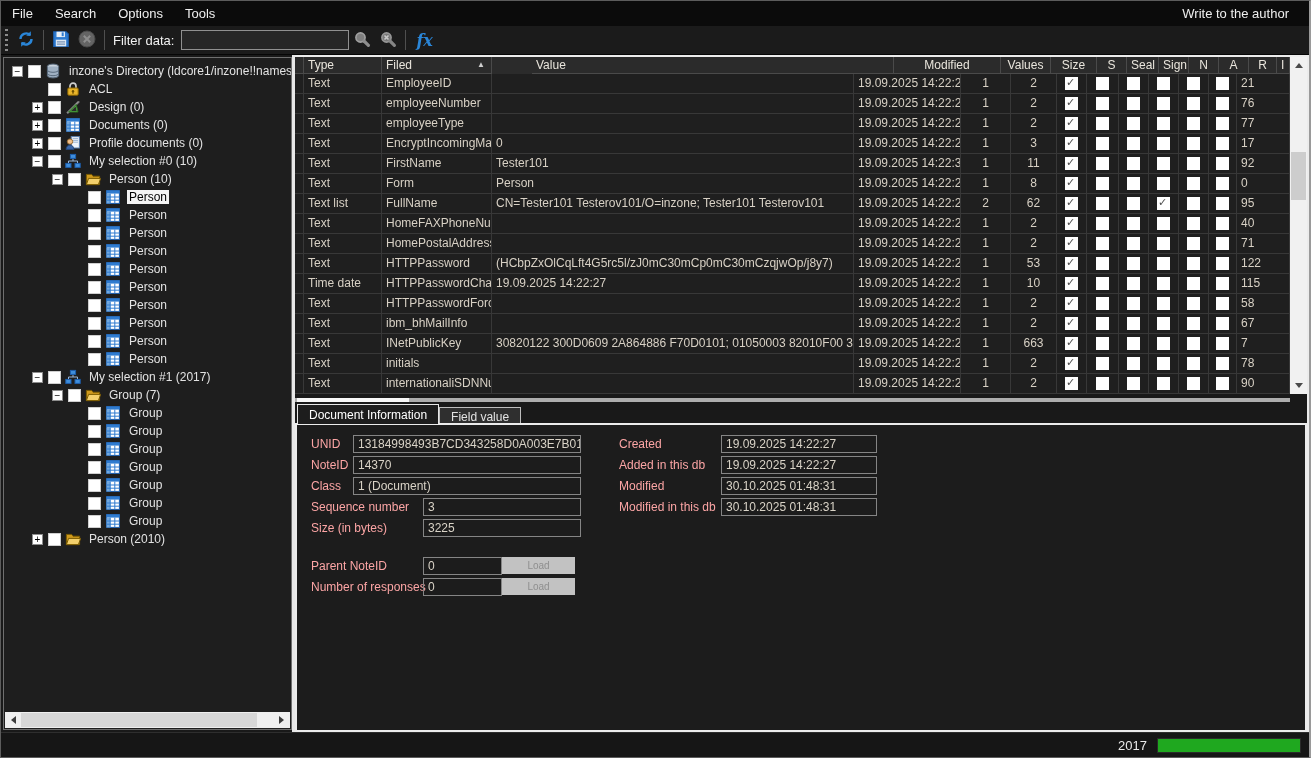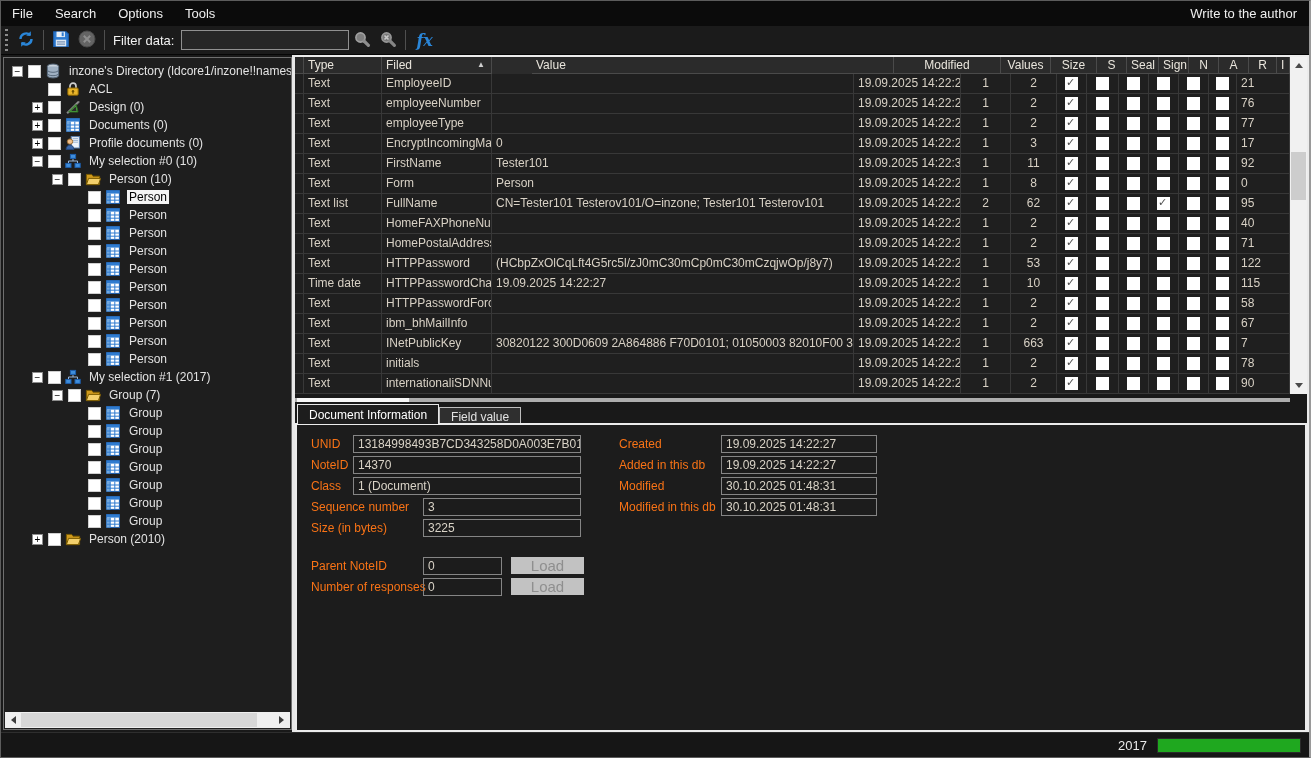--- a/index.html
+++ b/index.html
@@ -3,21 +3,21 @@
 <meta charset="utf-8">
 <style>
   * { box-sizing: border-box; margin: 0; padding: 0; }
   html,body { width:1311px; height:758px; background:#111; }
   body { font-family:"Liberation Sans","DejaVu Sans",sans-serif; font-size:12px; color:#ddd; }
   .window { width:1311px; height:758px; background:#191919; border:1px solid #5c5c5c; border-right:2px solid #9a9a9a; display:flex; flex-direction:column; overflow:hidden; }
 
   
   .menubar { height:25px; background:#0b0b0b; display:flex; align-items:center; color:#efefef; font-size:13px; flex:0 0 auto; }
   .menu-item { padding:0 11px; cursor:default; }
-  .menu-right { margin-left:auto; padding-right:12px; }
+  .menu-right { margin-left:auto; padding-right:20px; }
 
   
   .toolbar { height:29px; background:#1b1b1b; border-bottom:1px solid #060606; display:flex; align-items:center; flex:0 0 auto; }
   .grip { width:3px; height:22px; margin:0 5px 0 4px; background:repeating-linear-gradient(#8a8a8a 0 2px, transparent 2px 5px); }
   .tbtn { width:26px; height:24px; display:flex; align-items:center; justify-content:center; }
   .tbtn svg { width:18px; height:18px; }
   .sep { width:1px; height:20px; background:#4f4f4f; margin:0 4px; }
   .filter-label { color:#f2f2f2; font-size:13px; margin:0 7px 0 4px; white-space:nowrap; }
   .filter-input { width:168px; height:20px; background:#262626; border:1px solid #909090; color:#ddd; font-size:12px; padding:0 4px; outline:none; }
   .fx { color:#2a86d8; font-family:"DejaVu Serif",serif; font-style:italic; font-weight:bold; font-size:16px; padding:0 6px; }
@@ -67,28 +67,28 @@
   
   .bottom { flex:1 1 auto; display:flex; flex-direction:column; margin-top:2px; min-height:0; }
   .tabstrip { display:flex; height:20px; margin-left:2px; flex:0 0 auto; }
   .tab { font-size:12px; padding:3px 11px 0; cursor:default; }
   .tab.active { background:#1d1d1d; color:#fff; border:1px solid #e6e6e6; border-bottom:none; position:relative; z-index:2; }
   .tab.inactive { background:#2f2f2f; color:#e2e2e2; border:1px solid #bdbdbd; border-bottom:none; margin-top:3px; padding-top:2px; }
   .tabpage { flex:1 1 auto; border:2px solid #ececec; margin-top:-1px; background:#1c1c1c; padding:8px 0 0 14px; display:flex; align-items:flex-start; }
   .fcol-left { width:296px; flex:0 0 auto; }
   .fcol-right { margin-left:12px; }
   .frow { display:flex; align-items:center; height:21px; }
-  .flabel { color:#f97316; white-space:nowrap; flex:0 0 auto; }
+  .flabel { color:#fca5a5; white-space:nowrap; flex:0 0 auto; }
   .finput { height:18px; border:1px solid #858585; color:#d9d3c7; padding:0 4px; display:flex; align-items:center; overflow:hidden; white-space:nowrap; flex:0 0 auto; }
   .lw-a { width:42px; } .iw-a { width:228px; }
   .lw-b { width:112px; } .iw-b { width:158px; }
   .iw-c { width:79px; }
   .lw-r { width:102px; } .iw-r { width:156px; }
   .resp-group { margin-top:17px; }
-  .load-btn { width:73px; height:17px; margin-left:9px; background:#c2c2c2; color:#8f8f8f; font-size:15px; display:flex; align-items:center; justify-content:center; }
+  .load-btn { width:73px; height:17px; margin-left:0; background:#c2c2c2; color:#8f8f8f; font-size:10px; display:flex; align-items:center; justify-content:center; }
 
   
   .statusbar { height:25px; flex:0 0 auto; background:#161616; border-top:1px solid #2e2e2e; display:flex; align-items:center; justify-content:flex-end; padding-right:8px; }
   .status-count { color:#eaeaea; font-size:13px; margin-right:10px; }
   .progress { width:144px; height:15px; background:#1fa81f; border:1px solid #2a2a2a; }
 </style>
 </head>
 <body>
 
 <div class="window">

